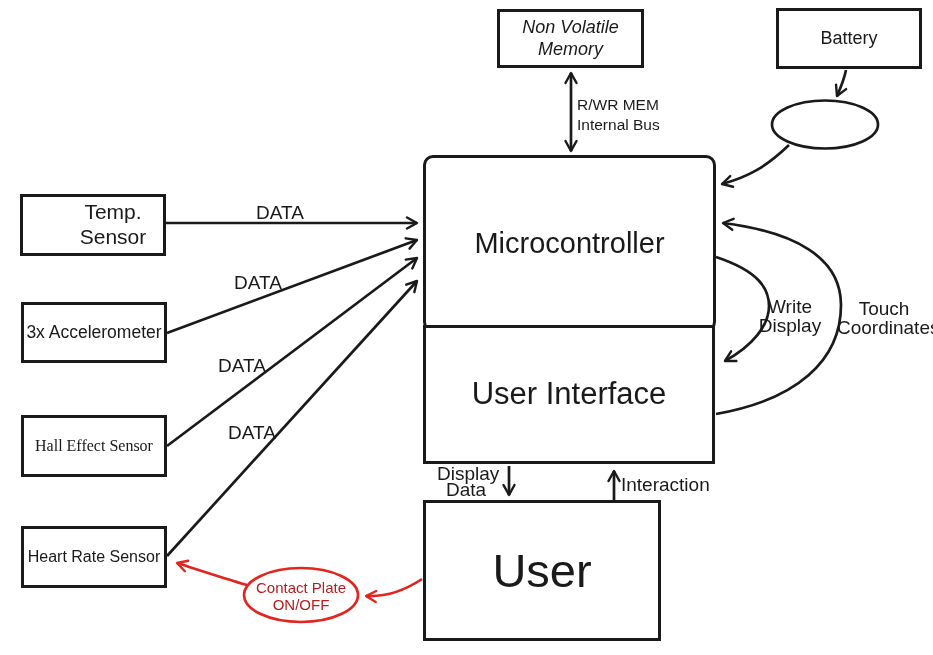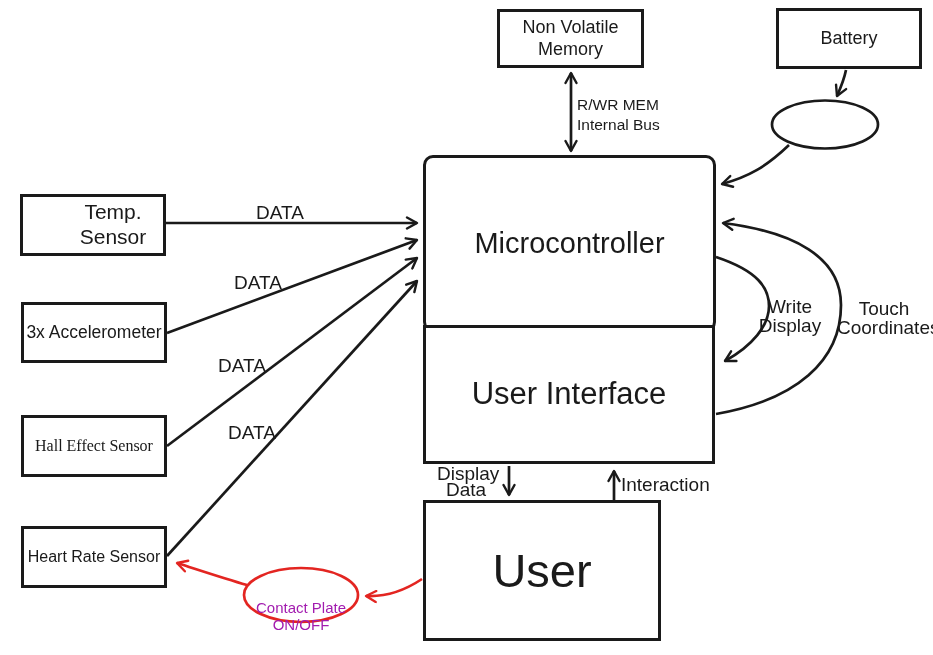--- a/index.html
+++ b/index.html
@@ -40,24 +40,24 @@
     color: #1a1a1a;
   }
   .center { text-align: center; }
   .ellipse-label {
     position: absolute;
     display: flex;
     align-items: center;
     justify-content: center;
     text-align: center;
   }
-  .red { color: #a21caf; margin-top: 20px; }
+  .red { color: #b91c1c; }
 
   
-  .n-memory  { left: 497px; top: 9px;   width: 147px; height: 59px; font-size: 18px; }
+  .n-memory  { left: 497px; top: 9px;   width: 147px; height: 59px; font-size: 18px; font-style: italic; }
   .n-memory .inner { width: 120px; }
   .n-battery { left: 776px; top: 8px;   width: 146px; height: 61px; font-size: 18px; }
   .n-micro   { left: 423px; top: 155px; width: 293px; height: 177px; font-size: 29px; border-radius: 10px; }
   .n-temp    { left: 20px;  top: 194px; width: 146px; height: 62px; font-size: 21px; padding-left: 40px; }
   .n-accel   { left: 21px;  top: 302px; width: 146px; height: 61px; font-size: 17.5px; }
   .n-hall    { left: 21px;  top: 415px; width: 146px; height: 62px; font-size: 16px; font-family: Liberation Serif, serif; }
   .n-heart   { left: 21px;  top: 526px; width: 146px; height: 62px; font-size: 16px; }
   .n-ui      { left: 423px; top: 325px; width: 292px; height: 139px; font-size: 31px; }
   .n-user    { left: 423px; top: 500px; width: 238px; height: 141px; font-size: 47px; }
 

